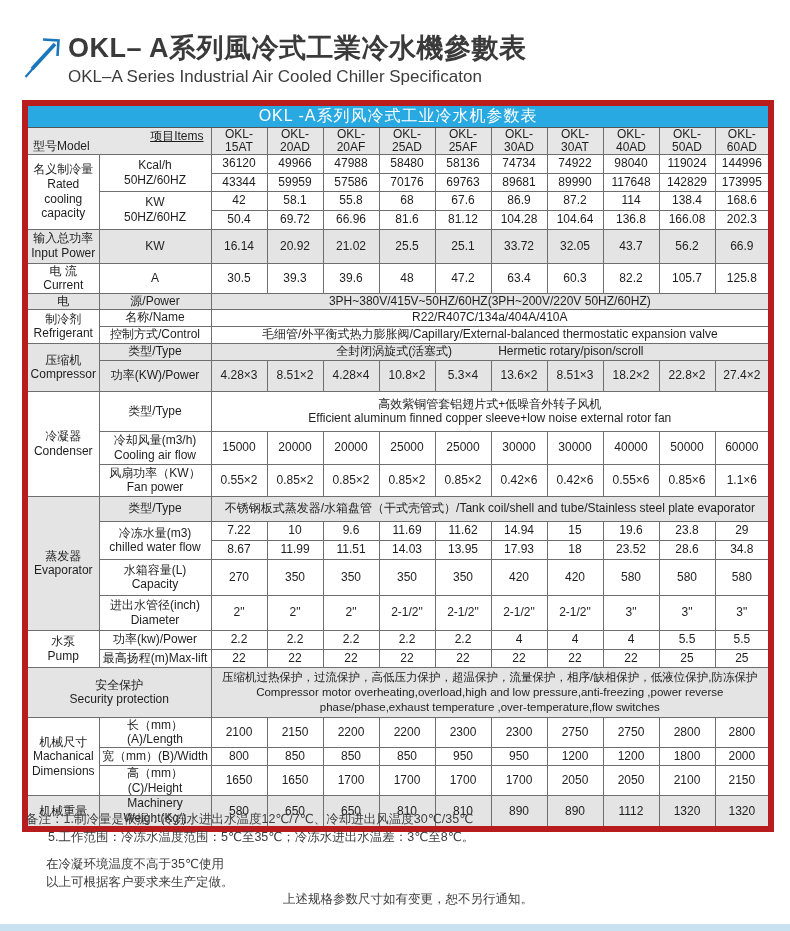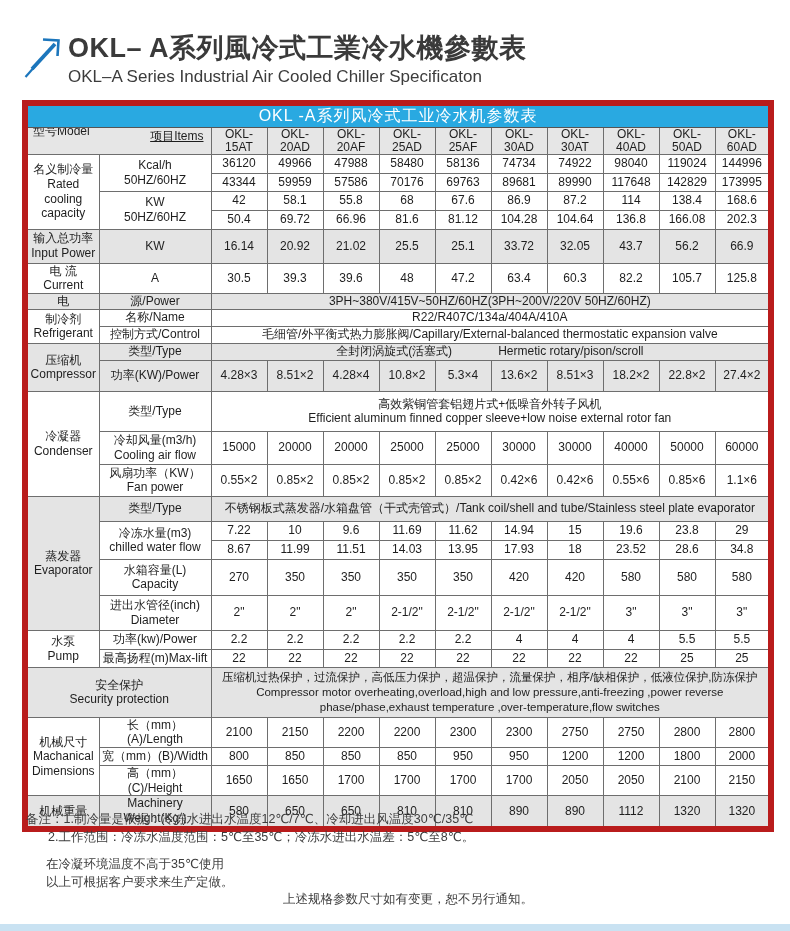--- a/index.html
+++ b/index.html
@@ -16,21 +16,21 @@
   .tablewrap{position:absolute;left:22px;top:100px;width:746px;}
   table{border-collapse:collapse;table-layout:fixed;width:746px;border:6px solid #b91c1c;}
   td{border:1px solid #6e6e6e;text-align:center;vertical-align:middle;
      font-size:12px;line-height:1.22;padding:0 2px;background:#fff;overflow:hidden;}
   td.cap{background:#29A9E1;color:#fff;font-size:16px;letter-spacing:1px;border-bottom:1px solid #555;}
   tr.hdr td{background:#e6e6e6;font-size:12px;line-height:13px;}
   tr.g td{background:#e4e4e4;}
   td.wbg{background:#fff;}
   .grp,.lab{white-space:pre-line;}
   .corner{position:relative;background-image:linear-gradient(to bottom right,transparent 49.4%,#777 49.4%,#777 50.6%,transparent 50.6%);}
-  .corner .c-model{position:absolute;left:5px;bottom:16px;font-size:12px;}
+  .corner .c-model{position:absolute;left:5px;bottom:1px;font-size:12px;}
   .corner .c-items{position:absolute;right:7px;top:2px;font-size:12px;text-decoration:underline;}
   .twopart{display:flex;justify-content:center;gap:46px;align-items:center;}
   .pre{white-space:pre-line;}
   .sec td.sectext{font-size:11.5px;line-height:15px;}
   .sec .grp{font-size:12px;}
 
   
   .notes{position:absolute;left:22px;top:811px;width:740px;font-size:12.5px;color:#3d3d3d;line-height:17.5px;}
   .notes div:nth-child(1){padding-left:4px;}
   .notes div:nth-child(2){padding-left:26px;}
@@ -421,21 +421,21 @@
             <td class="v">1112</td>
             <td class="v">1320</td>
             <td class="v">1320</td>
           </tr>
   </tbody>
       </table>
   </div>
 
   <div class="notes">
     <div>备注：1.制冷量是依据：冷冻水进出水温度12℃/7℃、冷却进出风温度30℃/35℃</div>
-    <div>2.工作范围：冷冻水温度范围：5℃至35℃；冷冻水进出水温差：5℃至8℃。</div>
+    <div>5.工作范围：冷冻水温度范围：5℃至35℃；冷冻水进出水温差：3℃至8℃。</div>
     <div>在冷凝环境温度不高于35℃使用</div>
     <div>以上可根据客户要求来生产定做。</div>
     <div>上述规格参数尺寸如有变更，恕不另行通知。</div>
     <div>型号说明：A:代表风冷型，D:代表两台压缩机，T：代表三台压缩机，F：代表四台压缩机。</div>
     <div>Notes:</div>
   </div>
 
   <div class="bottomstrip"></div>
 </div>
 

